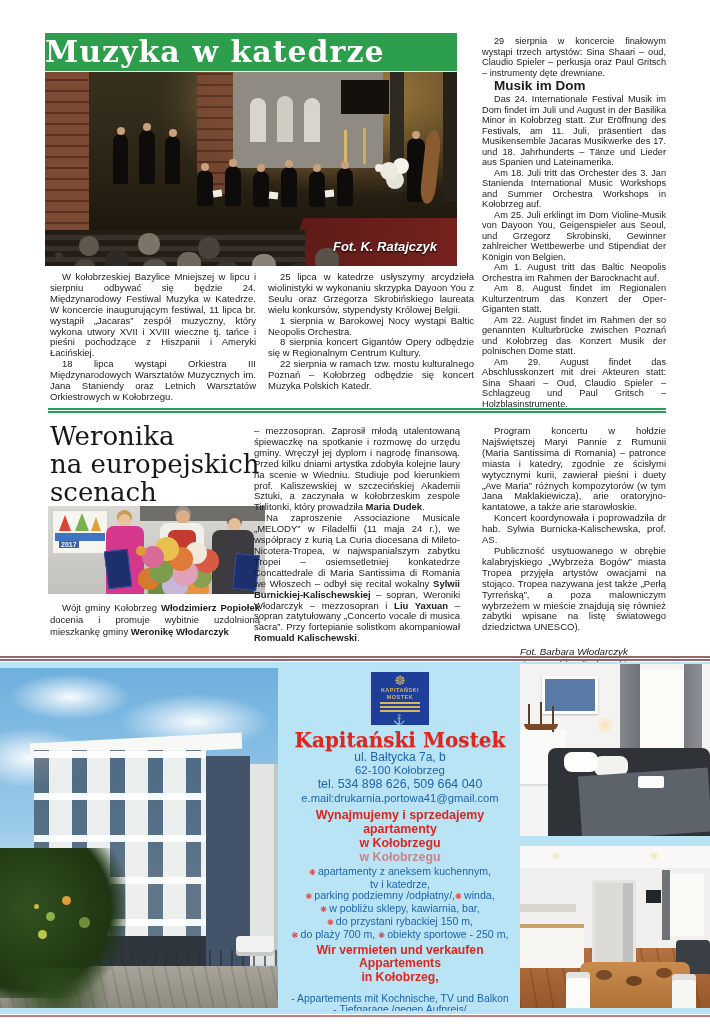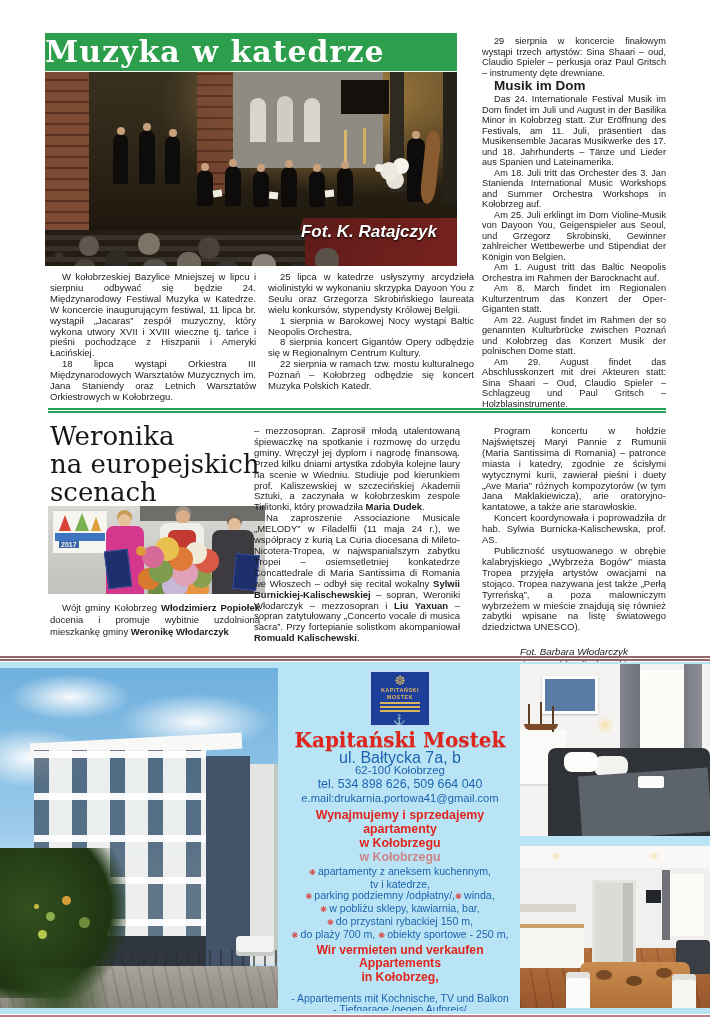--- a/index.html
+++ b/index.html
@@ -28,22 +28,22 @@
   
   .photo1{background:radial-gradient(ellipse at 78% 12%,rgba(255,190,90,.55),transparent 42%),
                      radial-gradient(ellipse at 58% 18%,rgba(255,205,130,.30),transparent 38%),
                      linear-gradient(#39311f,#2a2214 52%,#15100a);overflow:hidden;}
   .brick{background:repeating-linear-gradient(0deg,#7d4a34 0 9px,#5a3020 9px 11px);}
   .arch{background:#9a958c;border-radius:10px 10px 0 0;}
   .fig{background:#0d0c0a;border-radius:8px 8px 2px 2px;}
   .fig::before{content:"";position:absolute;left:50%;top:-7px;transform:translateX(-50%);
                width:8px;height:8px;border-radius:50%;background:#c8a07c;}
   .sheet{background:#f0ede4;width:9px;height:7px;}
-  .caption{position:absolute;right:20px;bottom:24px;color:#fff;font-weight:bold;font-style:italic;
-           font-size:17px;text-shadow:0 1px 2px #000;}
+  .caption{position:absolute;right:20px;bottom:12px;color:#fff;font-weight:bold;font-style:italic;
+           font-size:13px;text-shadow:0 1px 2px #000;}
   
   .photo2{background:linear-gradient(#d9d8d5,#c3c1bd);overflow:hidden;}
   
   .ad-panel{background:var(--panel_blue);overflow:hidden;}
   .ad-mid{display:flex;flex-direction:column;align-items:center;text-align:center;overflow:hidden;}
   .ad-blue{color:var(--text_blue);font-size:10.6px;line-height:11.8px;}
   .ad-blue-de{color:var(--text_blue);font-size:10.4px;line-height:11.5px;}
   .ad-red{color:var(--accent_red);font-weight:bold;font-size:12.4px;line-height:14.4px;}
   .ad-title{color:var(--accent_red);font-family:"DejaVu Serif",serif;font-weight:bold;
             font-size:20px;line-height:22px;text-shadow:0 1px 0 rgba(120,0,0,.25);}
@@ -117,21 +117,21 @@
     <p>8 sierpnia koncert Gigantów Opery odbędzie się w Regionalnym Centrum Kultury.</p>
     <p>22 sierpnia w ramach tzw. mostu kulturalnego Poznań – Kołobrzeg odbędzie się koncert Muzyka Polskich Katedr.</p>
   </div>
   <div class="abs body-text german-col" style="left:482px;top:36px;width:184px;">
     <p>29 sierpnia w koncercie finałowym wystąpi trzech artystów: Sina Shaari – oud, Claudio Spieler – perkusja oraz Paul Gritsch – instrumenty dęte drewniane.</p>
     <p class="musik-h">Musik im Dom</p>
     <p>Das 24. Internationale Festival Musik im Dom findet im Juli und August in der Basilika Minor in Kołobrzeg statt. Zur Eröffnung des Festivals, am 11. Juli, präsentiert das Musikensemble Jacaras Musikwerke des 17. und 18. Jahrhunderts – Tänze und Lieder aus Spanien und Lateinamerika.</p>
     <p>Am 18. Juli tritt das Orchester des 3. Jan Stanienda International Music Workshops and Summer Orchestra Workshops in Kołobrzeg auf.</p>
     <p>Am 25. Juli erklingt im Dom Violine-Musik von Dayoon You, Geigenspieler aus Seoul, und Grzegorz Skrobinski, Gewinner zahlreicher Wettbewerbe und Stipendiat der Königin von Belgien.</p>
     <p>Am 1. August tritt das Baltic Neopolis Orchestra im Rahmen der Barocknacht auf.</p>
-    <p>Am 8. March findet im Regionalen Kulturzentrum das Konzert der Oper-Giganten statt.</p>
+    <p>Am 8. August findet im Regionalen Kulturzentrum das Konzert der Oper-Giganten statt.</p>
     <p>Am 22. August findet im Rahmen der so genannten Kulturbrücke zwischen Poznań und Kołobrzeg das Konzert Musik der polnischen Dome statt.</p>
     <p>Am 29. August findet das Abschlusskonzert mit drei Akteuren statt: Sina Shaari – Oud, Claudio Spieler – Schlagzeug und Paul Gritsch – Holzblasinstrumente.</p>
   </div>
 
   <div class="abs divider-g" style="left:48px;top:408px;width:618px;"></div>
 
   <div class="abs" style="left:50px;top:422px;width:215px;">
     <div class="h2-serif">Weronika</div>
     <div class="h2-serif">na europejskich</div>
     <div class="h2-serif">scenach</div>
@@ -202,21 +202,21 @@
       <div class="logo">
         <div class="logo-wheel">☸</div>
         <div class="logo-txt">KAPITAŃSKI</div>
         <div class="logo-txt">MOSTEK</div>
         <div class="logo-bar"></div>
         <div class="logo-bar"></div>
         <div class="logo-bar"></div>
         <div class="logo-anchor">⚓</div>
       </div>
       <div class="ad-title">Kapitański Mostek</div>
-      <div class="ad-blue" style="font-size:16px;line-height:13px;">ul. Bałtycka 7a, b</div>
+      <div class="ad-blue" style="font-size:12px;line-height:13px;">ul. Bałtycka 7a, b</div>
       <div class="ad-blue" style="font-size:11.4px;line-height:13px;">62-100 Kołobrzeg</div>
       <div class="ad-blue" style="font-size:12.4px;line-height:14.5px;">tel. 534 898 626, 509 664 040</div>
       <div class="ad-blue" style="font-size:11.2px;line-height:13px;">e.mail:drukarnia.portowa41@gmail.com</div>
       <div class="ad-red" style="margin-top:3px;">Wynajmujemy i sprzedajemy apartamenty</div>
       <div class="ad-red">w Kołobrzegu</div>
       <div class="ad-red ghost" style="line-height:13px;">w Kołobrzegu</div>
       <div style="margin-top:2px;">
         <div class="ad-blue"><span class="mk">❋ </span><span>apartamenty z aneksem kuchennym,</span></div>
         <div class="ad-blue"><span>tv i katedrze,</span></div>
         <div class="ad-blue"><span class="mk">❋ </span><span>parking podziemny /odpłatny/,</span><span class="mk">❋ </span><span>winda,</span></div>

